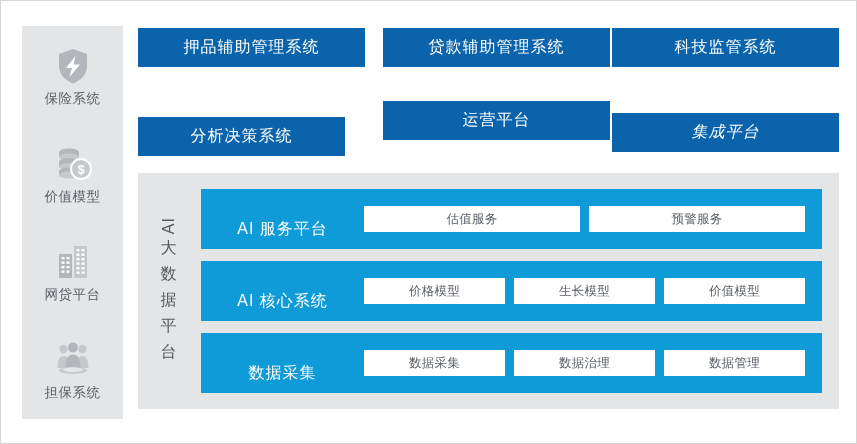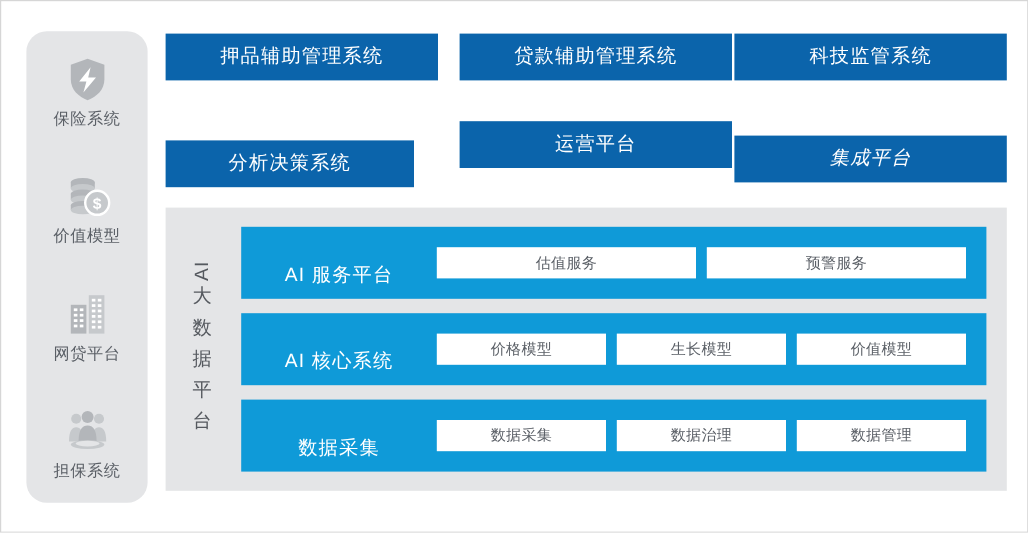--- a/index.html
+++ b/index.html
@@ -22,21 +22,20 @@
 
   
   .sidebar {
     position: absolute;
     left: 21px;
     top: 25px;
     width: 101px;
     height: 393px;
     background: #e4e5e7;
     box-sizing: border-box;
-    border-radius: 17px;
   }
   .side-item {
     position: absolute;
     left: 0;
     width: 101px;
     height: 98px;
     display: flex;
     flex-direction: column;
     align-items: center;
     justify-content: center;

